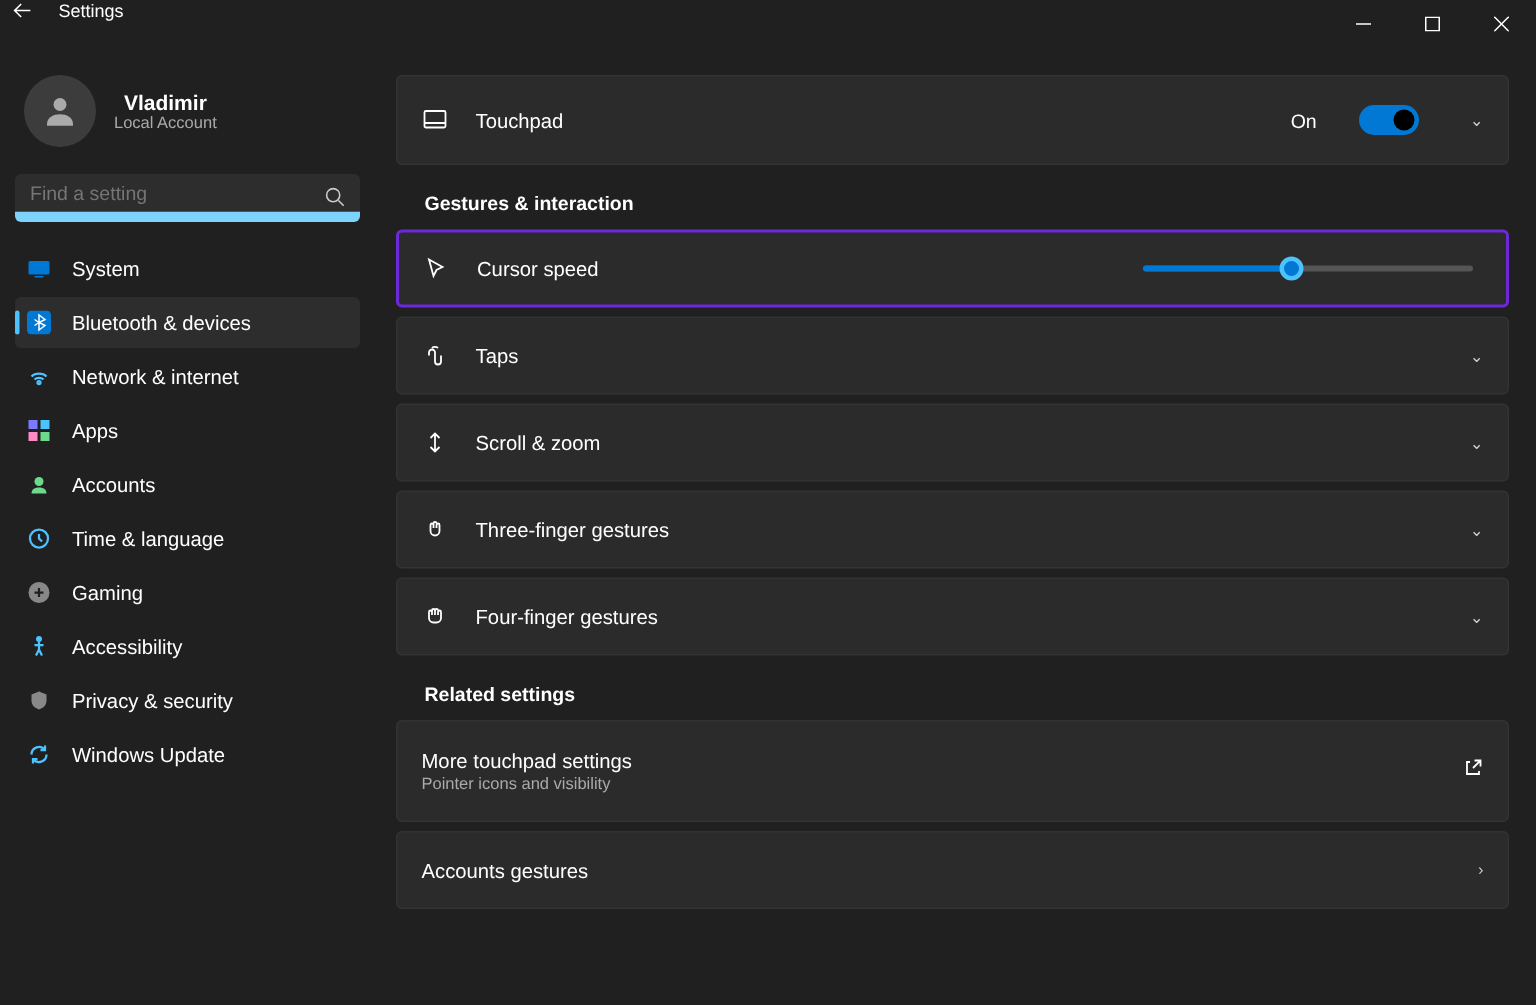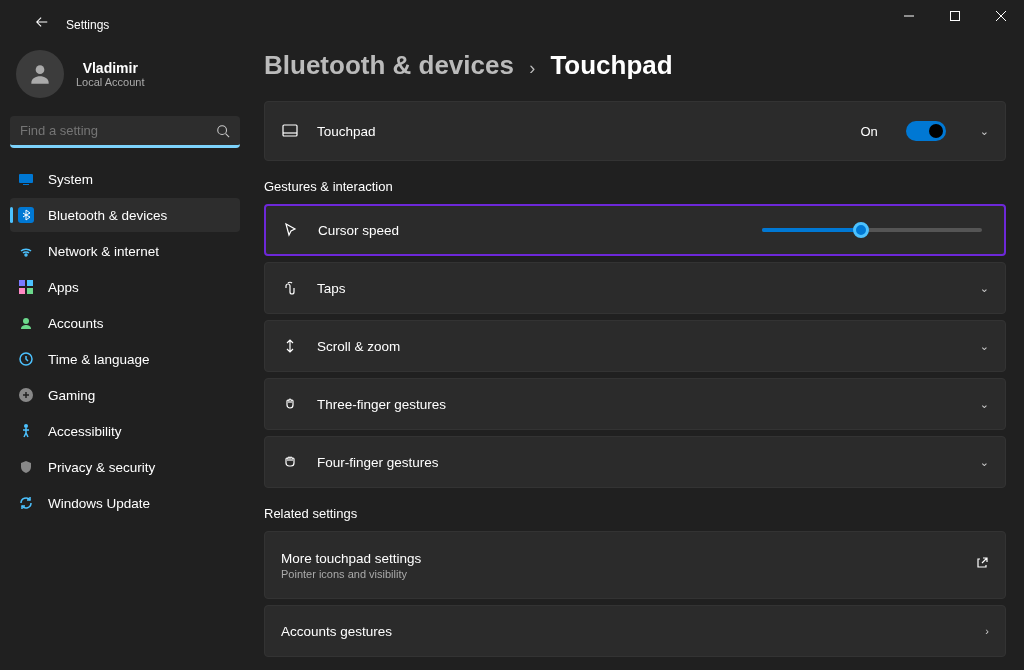--- a/index.html
+++ b/index.html
@@ -1,35 +1,35 @@
 <!DOCTYPE html>
 <html><head>
 <meta charset="utf-8">
 <style>
   * { box-sizing: border-box; margin: 0; padding: 0; font-family: "Segoe UI", sans-serif; }
   body { background: #202020; color: #ffffff; width: 1024px; height: 670px; overflow: hidden; }
   
-  .titlebar { height: 32px; display: flex; align-items: flex-end; padding-left: 32px; }
+  .titlebar { height: 32px; display: flex; align-items: flex-start; padding-left: 5px; }
   .titlebar .back { width: 20px; text-align: center; color: #ccc; font-size: 14px; }
   .titlebar .title { margin-left: 14px; font-size: 12px; color: #fff; }
   .titlebar .spacer { flex: 1; }
   .win-btn { width: 46px; height: 32px; display: flex; align-items: center; justify-content: center; color: #fff; }
   .win-btn svg { width: 10px; height: 10px; }
   
   .layout { display: flex; height: calc(670px - 32px); }
   
   .sidebar { width: 250px; padding: 10px 10px 0 10px; display: flex; flex-direction: column; }
   .profile { display: flex; align-items: center; padding: 8px 6px 18px 6px; gap: 12px; text-align: center; }
   .avatar { width: 48px; height: 48px; border-radius: 50%; background: #3c3c3c; display: flex; align-items:center; justify-content:center; }
   .avatar svg { width:26px; height:26px; fill:#aaa;}
   .profile-name { font-size: 14px; font-weight:600; }
   .profile-sub { font-size: 11px; color: #aaa; }
   
   .search { position: relative; margin-bottom: 14px; }
-  .search input { width: 100%; height: 32px; background: #2d2d2d; border: none; border-bottom:3px solid #7dd3fc; border-radius:4px; padding: 0 32px 0 10px; color:#ccc; font-size:13px; outline:none;}
+  .search input { width: 100%; height: 32px; background: #2d2d2d; border: none; border-bottom:7px solid #7dd3fc; border-radius:4px; padding: 0 32px 0 10px; color:#ccc; font-size:13px; outline:none;}
   .search-icon { position:absolute; right:10px; top:8px; color:#ccc; }
   
   .nav { display:flex; flex-direction:column; gap:2px; }
   .nav-item { display:flex; align-items:center; height:34px; padding: 0 8px; border-radius:4px; font-size:13.5px; color:#fff; gap:14px; position:relative;}
   .nav-item.active { background:#2d2d2d; }
   .nav-item.active::before { content:""; position:absolute; left:0; top:9px; bottom:9px; width:3px; background:#4cc2ff; border-radius:2px;}
   .nav-ico { width:16px; height:16px; display:flex; align-items:center; justify-content:center; }
   
   .main { flex:1; padding: 18px 18px 0 14px; overflow-y:auto; }
   .crumbs { font-size:26px; margin-bottom:20px; }
@@ -40,21 +40,21 @@
   .card { background:#2b2b2b; border:1px solid #333; border-radius:4px; padding: 0 16px; height:60px; display:flex; align-items:center; gap:18px; margin-bottom:6px;}
   .card.short { height:52px; }
   .card .label { font-size:13.5px; }
   .card .sub { font-size:11px; color:#aaa; margin-top:2px;}
   .card .grow { flex:1; }
   .card .ico { width:18px; height:18px; display:flex; align-items:center; justify-content:center; color:#fff;}
   .chev { color:#ccc; font-size:11px; }
   
   .highlight { border:2px solid #6d28d9; border-radius:4px;}
 
-  .section-h { font-size:13px; font-weight:400; margin: 18px 0 10px 0; }
+  .section-h { font-size:13px; font-weight:700; margin: 18px 0 10px 19px; }
   
   .toggle { width:40px; height:20px; background:#0078d4; border-radius:10px; position:relative; }
   .toggle::after{ content:""; position:absolute; right:3px; top:3px; width:14px; height:14px; border-radius:50%; background:#000;}
   .toggle-txt { font-size:13px; margin-right:10px;}
   
   .slider { flex:1; max-width:220px; height:4px; background:#555; border-radius:2px; position:relative; margin-right:6px;}
   .slider-fill { position:absolute; left:0; top:0; bottom:0; background:#0078d4; border-radius:2px;}
   .slider-thumb { position:absolute; top:-6px; width:16px; height:16px; border-radius:50%; background:#0078d4; border:3px solid #4cc2ff; transform:translateX(-50%); }
   
   .ext-ico { width:14px; height:14px; }
@@ -202,25 +202,20 @@
               <path d="M3 8a5 5 0 019-3M13 8a5 5 0 01-9 3"></path>
               <path d="M12 2v3h-3M4 14v-3h3"></path>
             </svg>
           </span>
         <span>Windows Update</span>
       </div>
     </div>
   </div>
 
   <div class="main">
-    <div class="crumbs">
-      <span class="parent">Bluetooth &amp; devices</span>
-      <span class="sep">›</span>
-      <span class="current">Touchpad</span>
-    </div>
 
     <div class="card">
       <span class="ico">
           <svg width="18" height="18" viewBox="0 0 18 18" fill="none" stroke="#fff" stroke-width="1.2">
             <rect x="2" y="3" width="14" height="11" rx="1"></rect>
             <line x1="2" y1="11" x2="16" y2="11"></line>
           </svg>
         </span>
       <span class="label">Touchpad</span>
       <span class="grow"></span>

